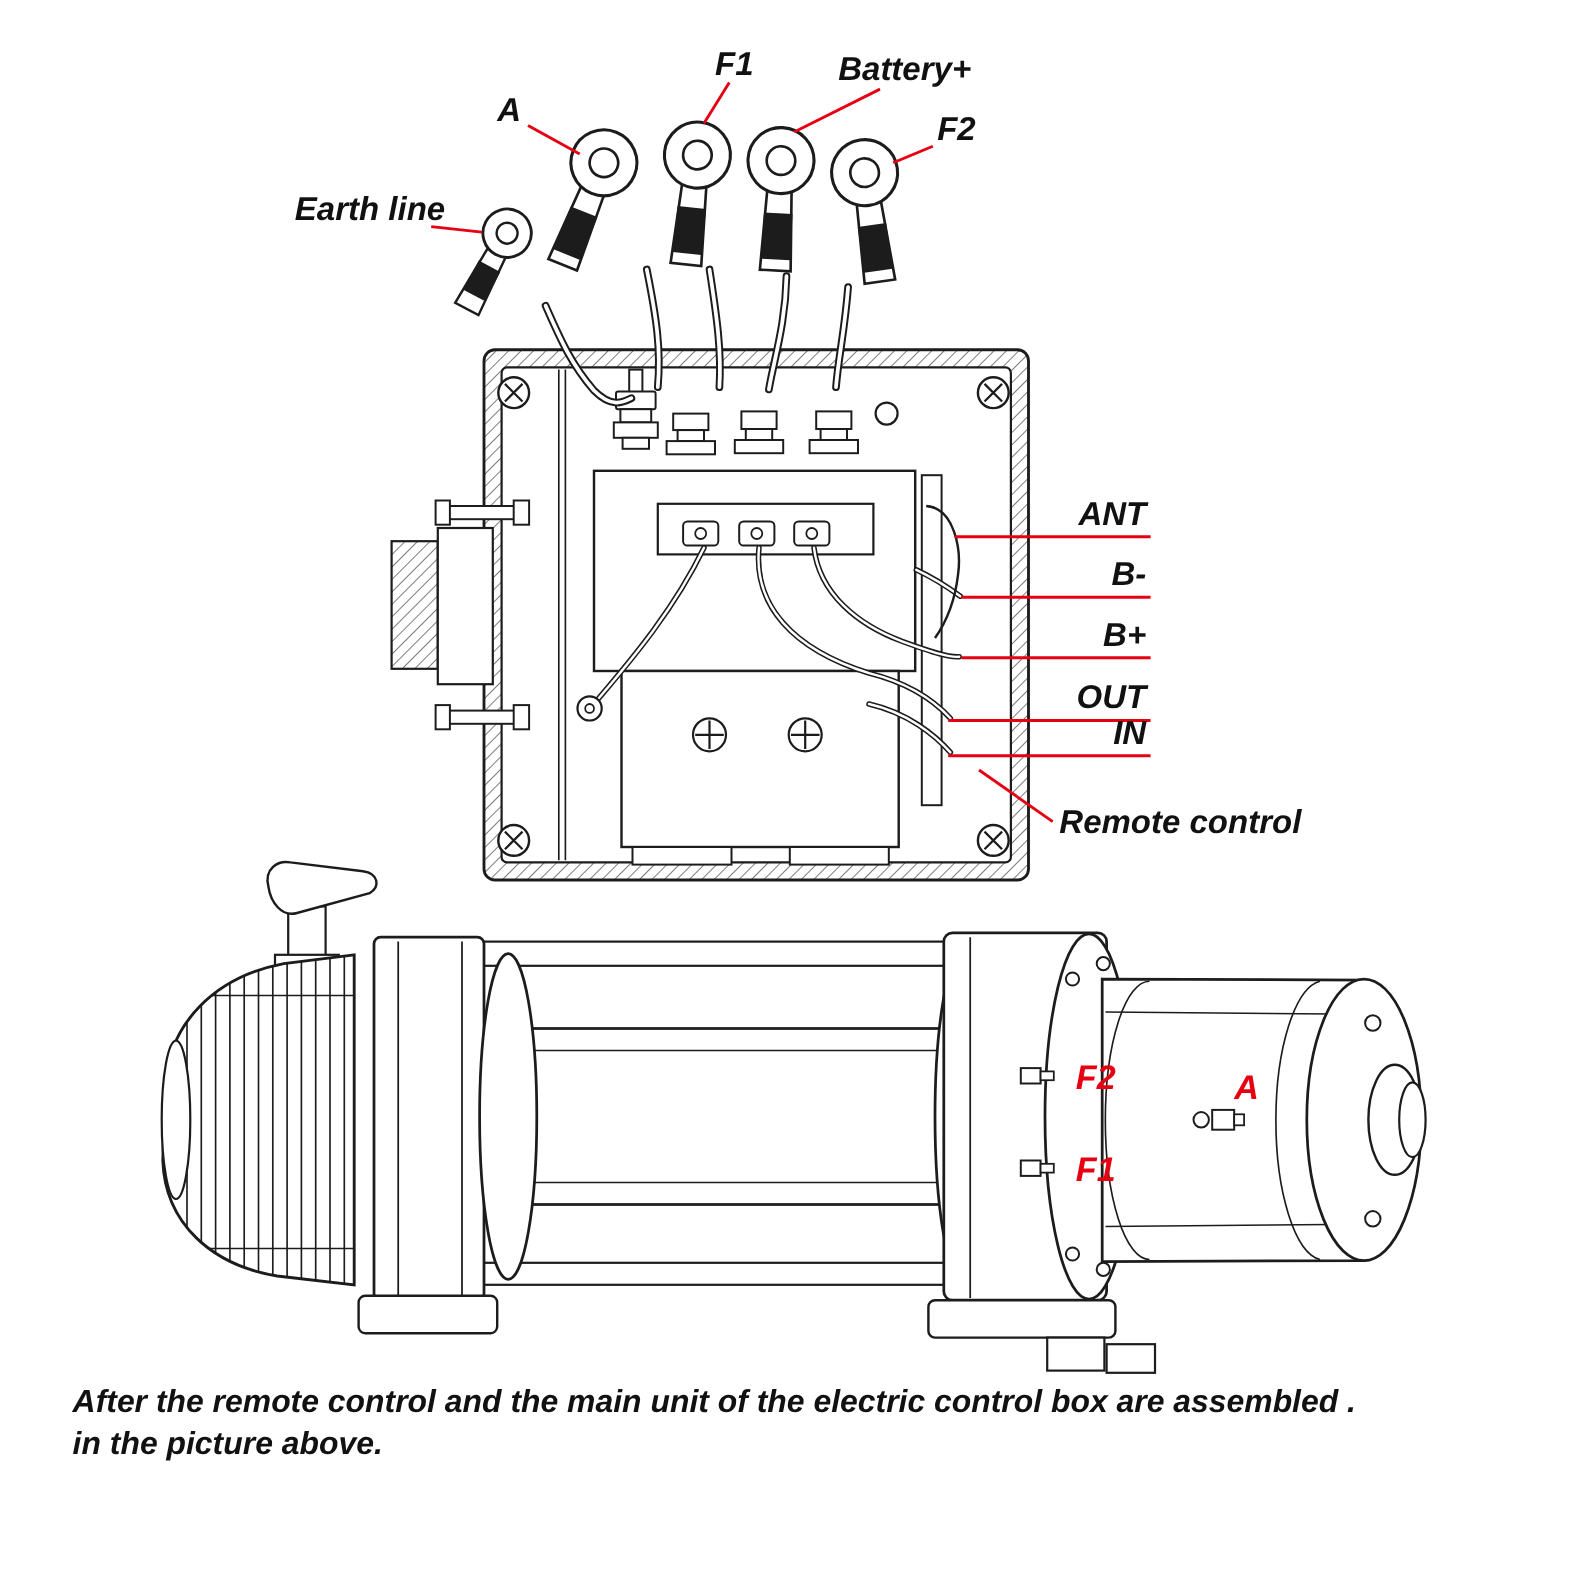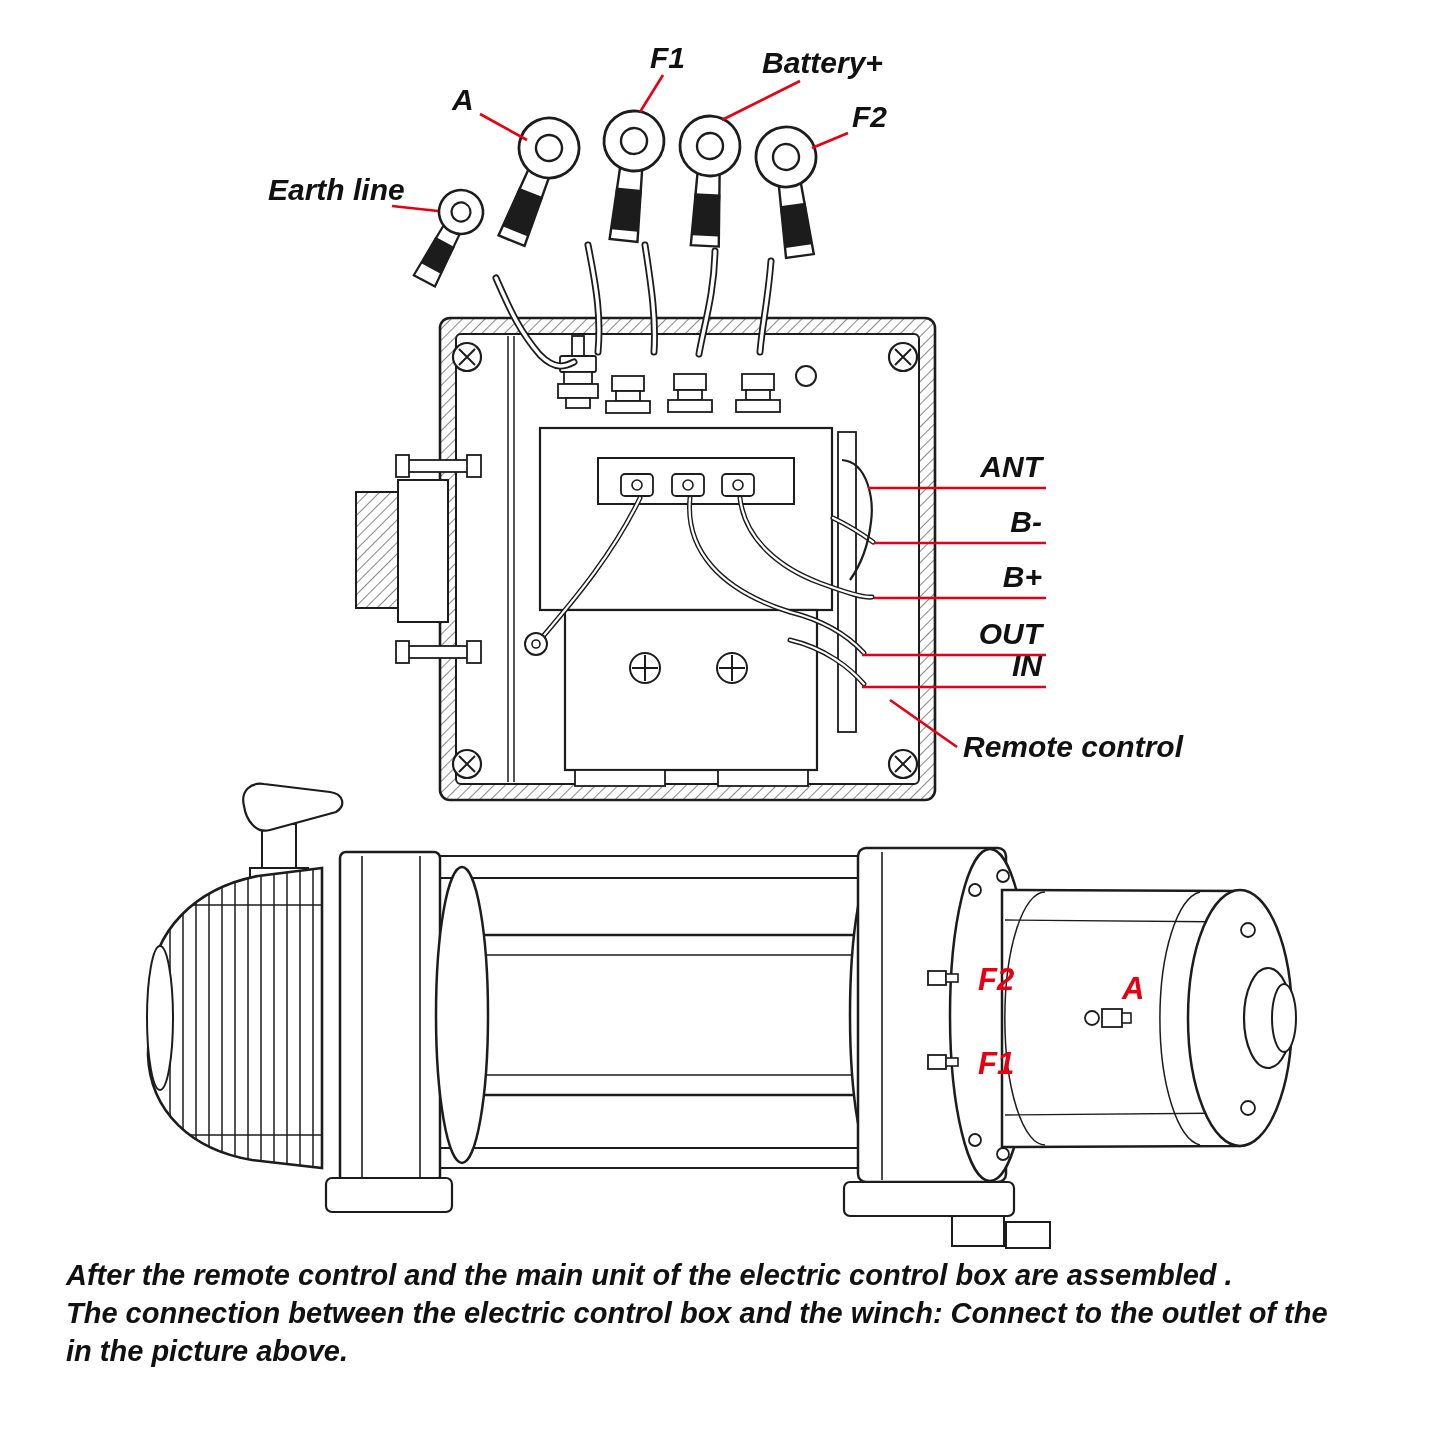--- a/index.html
+++ b/index.html
@@ -291,16 +291,15 @@
     </g>
 
     <text class="lbl-red" x="978" y="990">F2</text>
     <text class="lbl-red" x="1122" y="999">A</text>
     <text class="lbl-red" x="978" y="1074">F1</text>
   </g>
 </svg>
 
 <div class="caption">
   <div>After the remote control and the main unit of the electric control box are assembled .</div>
-  <div>The connection between the electric control box and the winch: Connect to the outlet of the</div>
   <div>in the picture above.</div>
 </div>
 </div>
 
 </body></html>

